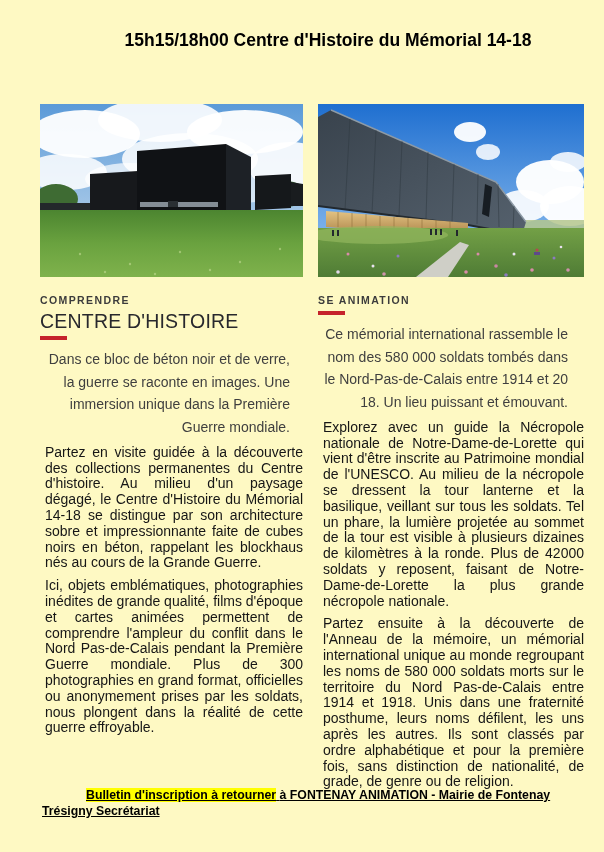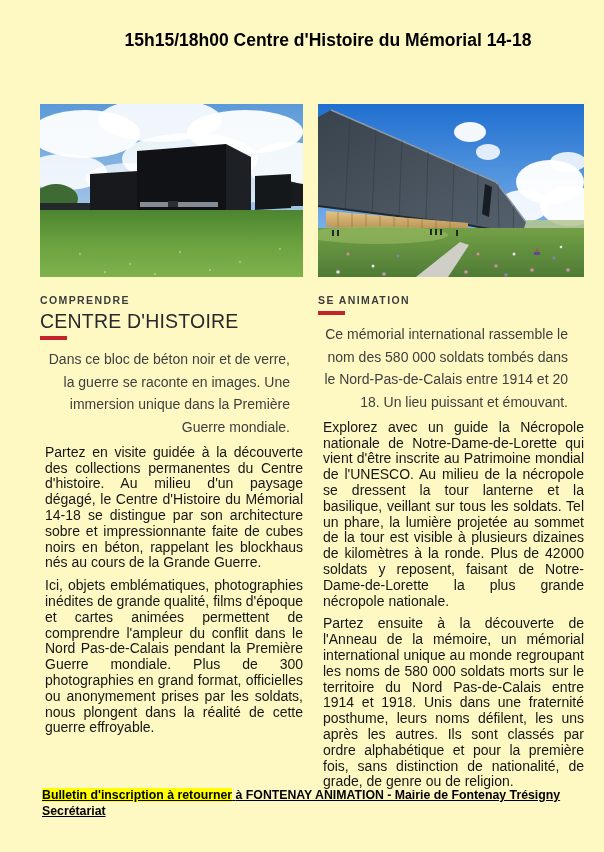--- a/index.html
+++ b/index.html
@@ -20,21 +20,21 @@
            color:#28282d;letter-spacing:0.2px;}
   .dash{margin-top:4px;width:27px;height:4px;background:#c5232b;}
   .lead{margin-top:8px;font-size:14px;line-height:22.7px;color:#3f3f3f;width:250px;text-align:right;}
   .bodytext{margin-top:6px;padding-left:5px;font-size:14px;line-height:15.8px;
             text-align:justify;color:#161616;}
   .bodytext p{margin:0 0 7px 0;}
   
   .footer{position:absolute;left:42px;top:787px;width:545px;font-size:12.3px;
           line-height:16px;font-weight:bold;color:#000;}
   .footer .u{text-decoration:underline;}
-  .hl{background:#ffff00;}
+  .hl{background:#ffff00;margin-left:44px;}
 </style>
 </head>
 <body>
 
 <div class="page">
 
   <div class="doc-title">
     <div class="l1">15h15/18h00 Centre d'Histoire du Mémorial 14-18</div>
   </div>
 

